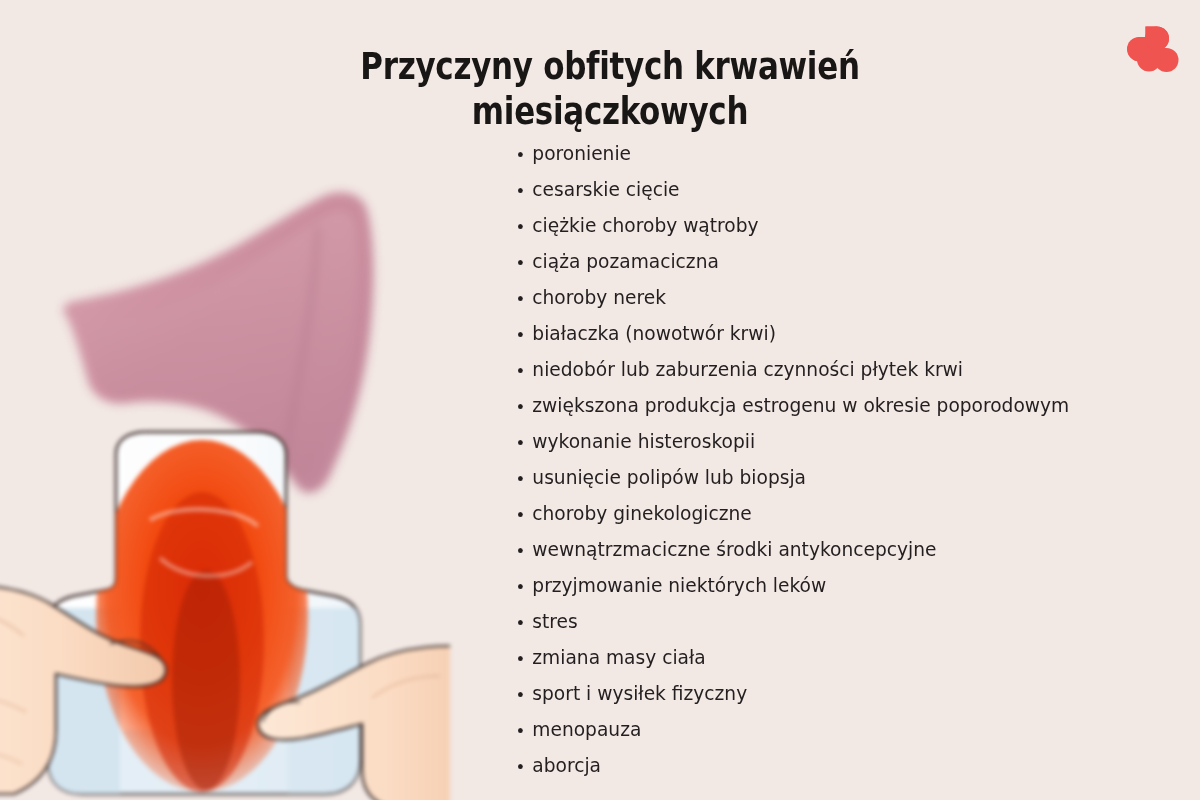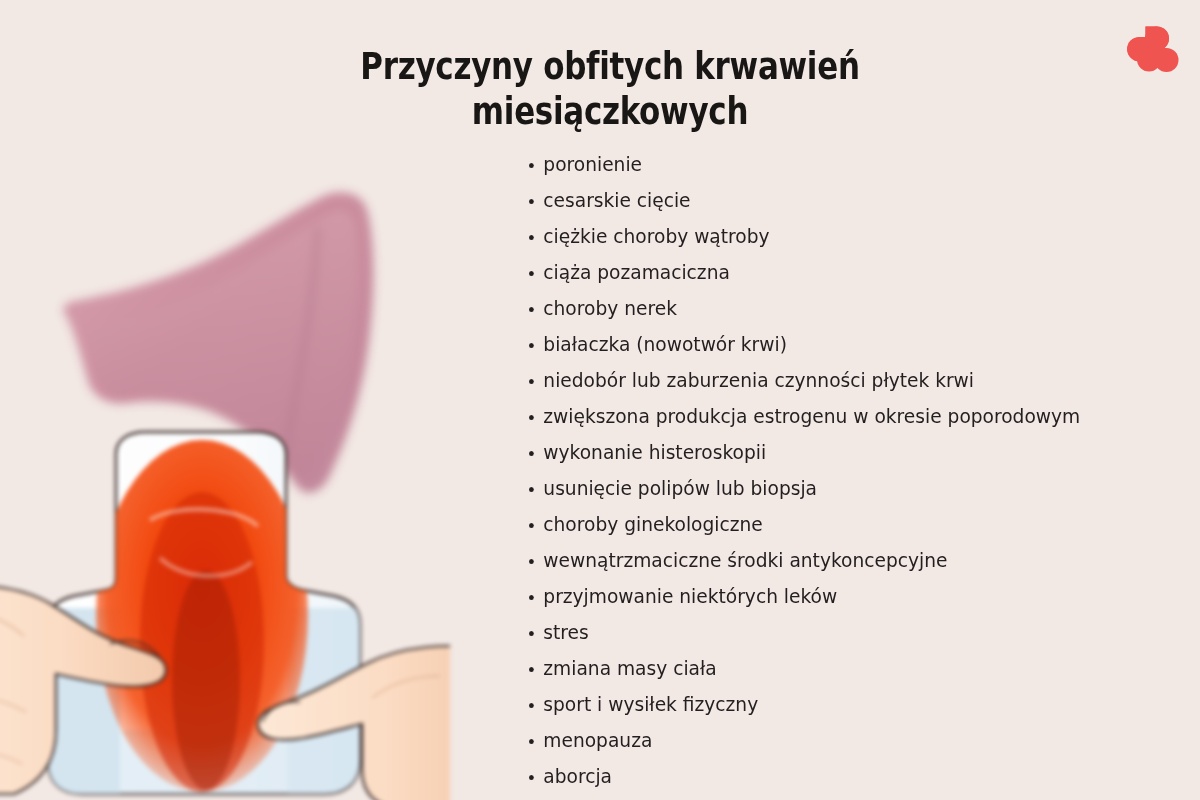--- a/index.html
+++ b/index.html
@@ -41,21 +41,21 @@
     transform:scaleX(0.93);
     transform-origin:50% 0;
   }
 
   
   .list{
     position:absolute;
     left:518px;top:136px;
     width:600px;
     list-style:none;
-    margin:11px;padding:0;
+    margin:0;padding:0;
   }
   .list li{
     position:relative;
     height:36px;
     line-height:36px;
     padding-left:15px;
     font-size:19.5px;
     color:#231f20;
     white-space:nowrap;
     font-family:"DejaVu Sans","Liberation Sans",sans-serif;

